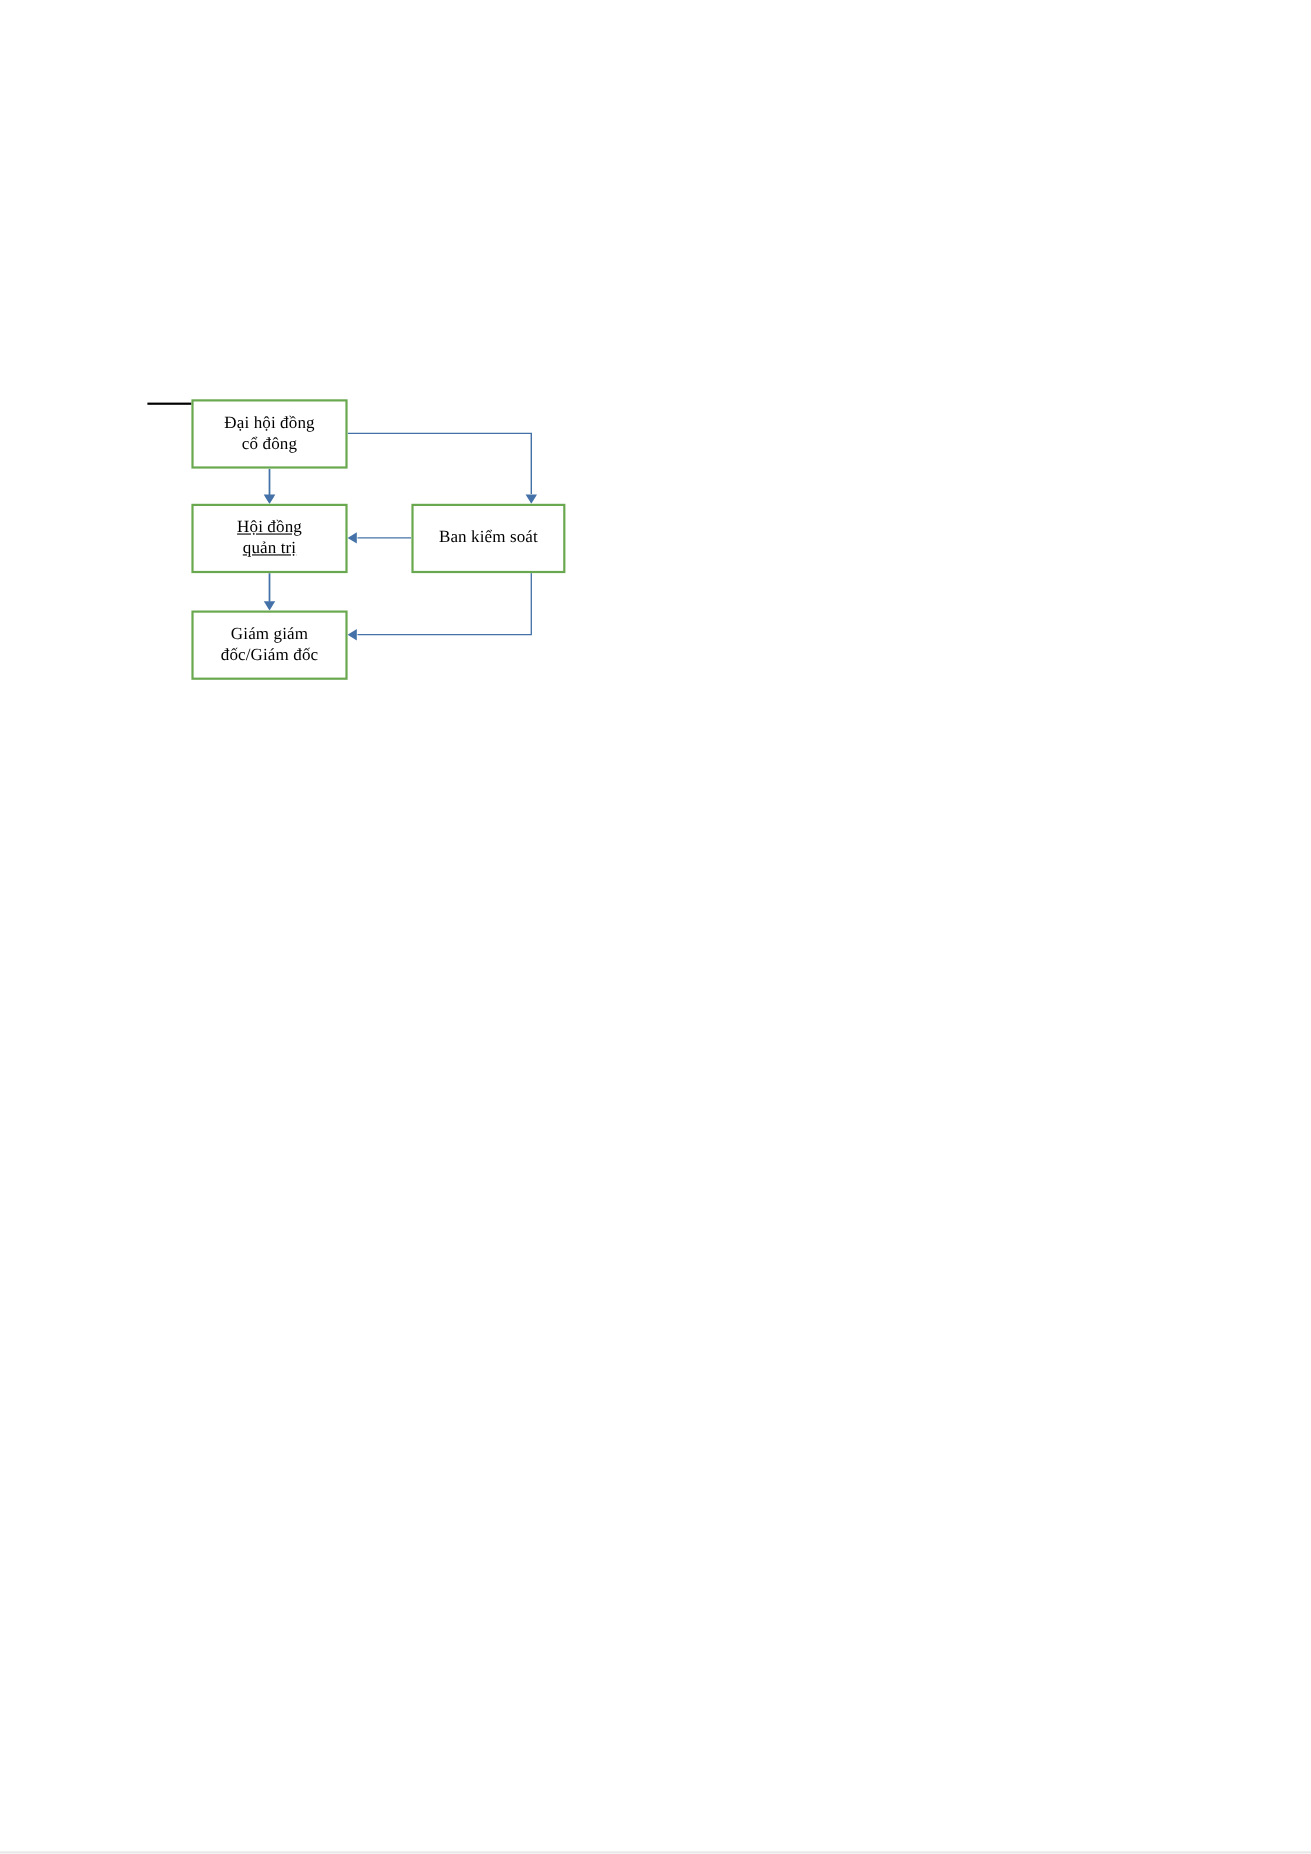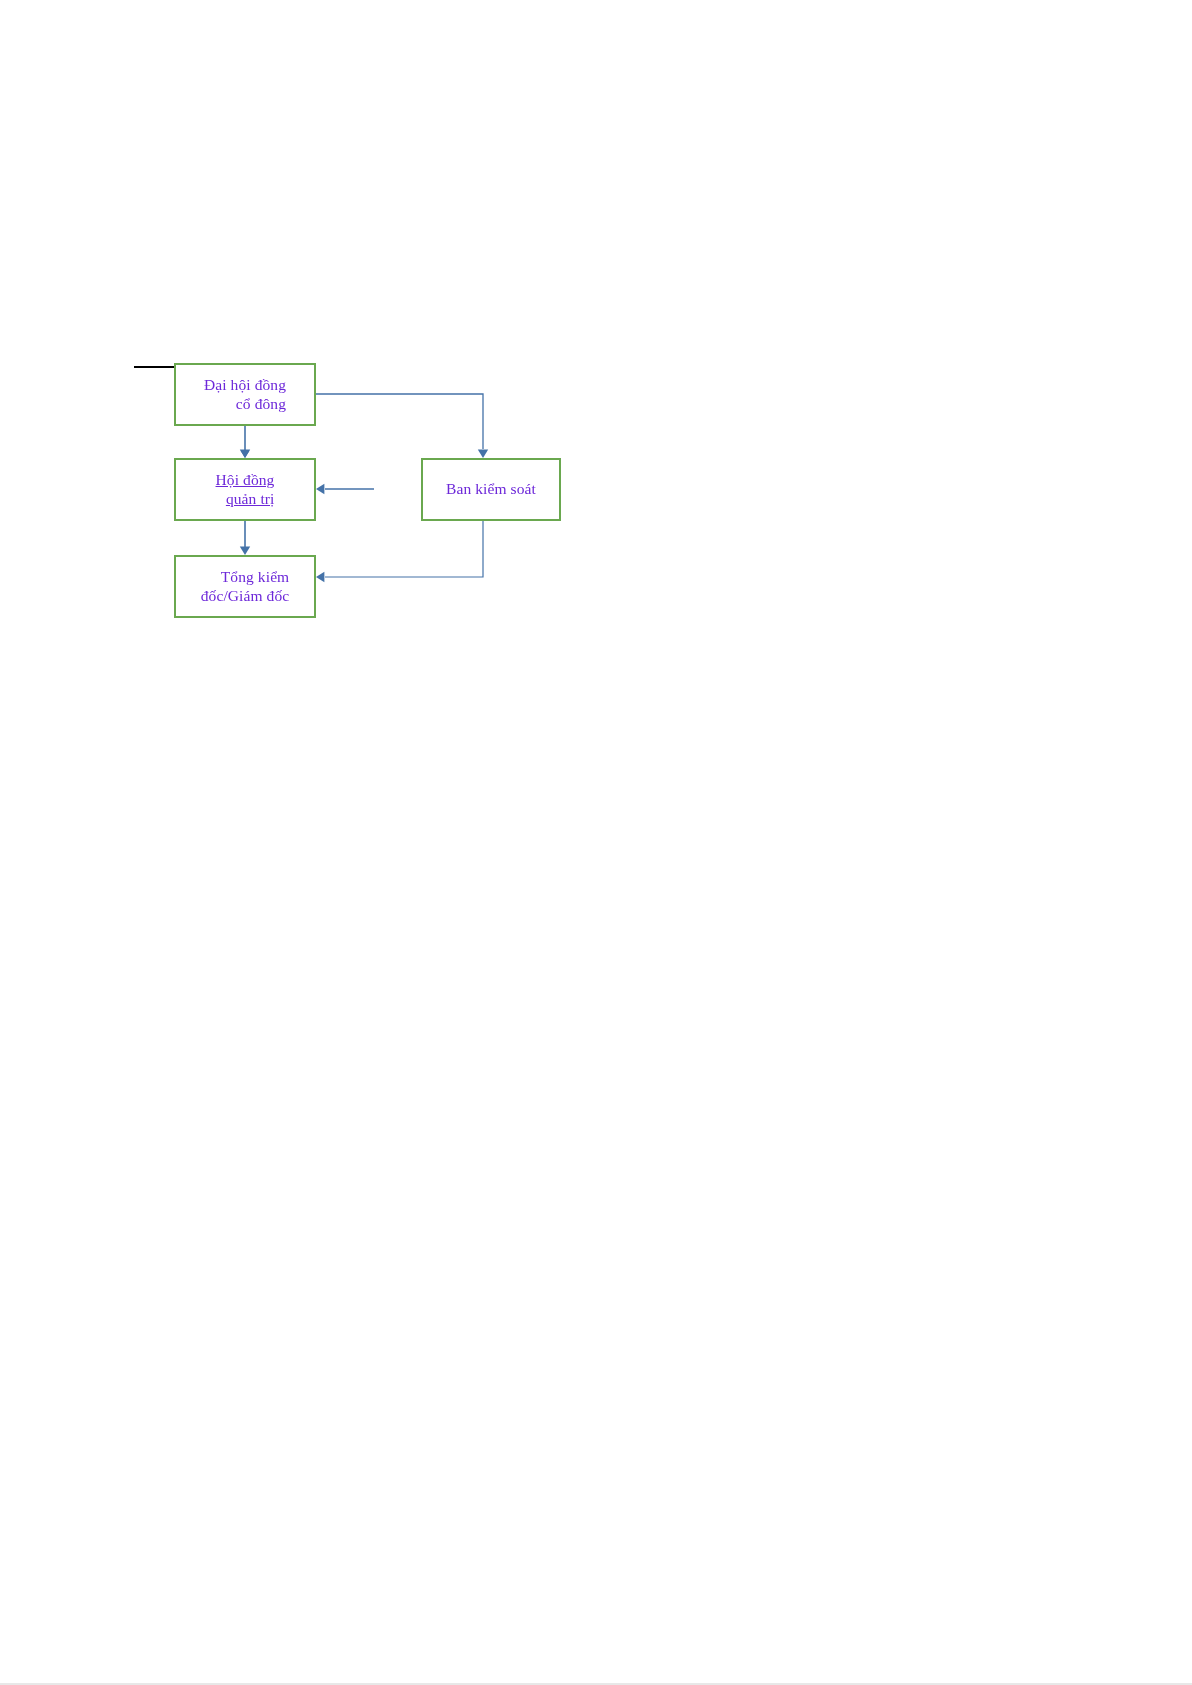--- a/index.html
+++ b/index.html
@@ -45,38 +45,38 @@
   }
 
   .node {
     position: absolute;
     box-sizing: border-box;
     border: 2px solid #6aa84f;
     background: #ffffff;
     display: flex;
     align-items: center;
     justify-content: center;
-    text-align: right;
+    text-align: center;
     line-height: 1.22;
     font-size: 15.5px;
     font-family: "Liberation Serif", "DejaVu Serif", serif;
-    color: #6d28d9;
+    color: #000000;
     letter-spacing: 0.1px;
     padding: 0 4px;
   }
 
   .node-label {
     display: block;
     white-space: pre-line;
   }
 
   
   #node-shareholders { left: 174px; top: 363px; width: 142px; height: 63px; }
   #node-board        { left: 174px; top: 458px; width: 142px; height: 63px; text-decoration: underline; }
-  #node-supervisory  { left: 374px; top: 458px; width: 140px; height: 63px; margin-left: 47px; }
+  #node-supervisory  { left: 374px; top: 458px; width: 140px; height: 63px; }
   #node-director     { left: 174px; top: 555px; width: 142px; height: 63px; }
 
   
   #connectors {
     position: absolute;
     left: 0; top: 0;
     width: 1192px;
     height: 1685px;
     pointer-events: none;
   }
@@ -145,20 +145,20 @@
     <div class="node" id="node-board">
       <span class="node-label">Hội đồng
 quản trị</span>
     </div>
 
     <div class="node" id="node-supervisory">
       <span class="node-label">Ban kiểm soát</span>
     </div>
 
     <div class="node" id="node-director">
-      <span class="node-label">Tổng kiểm
+      <span class="node-label">Giám giám
 đốc/Giám đốc</span>
     </div>
 
   </div>
 
   <div id="page-bottom-rule"></div>
 </div>
 
 </body></html>

